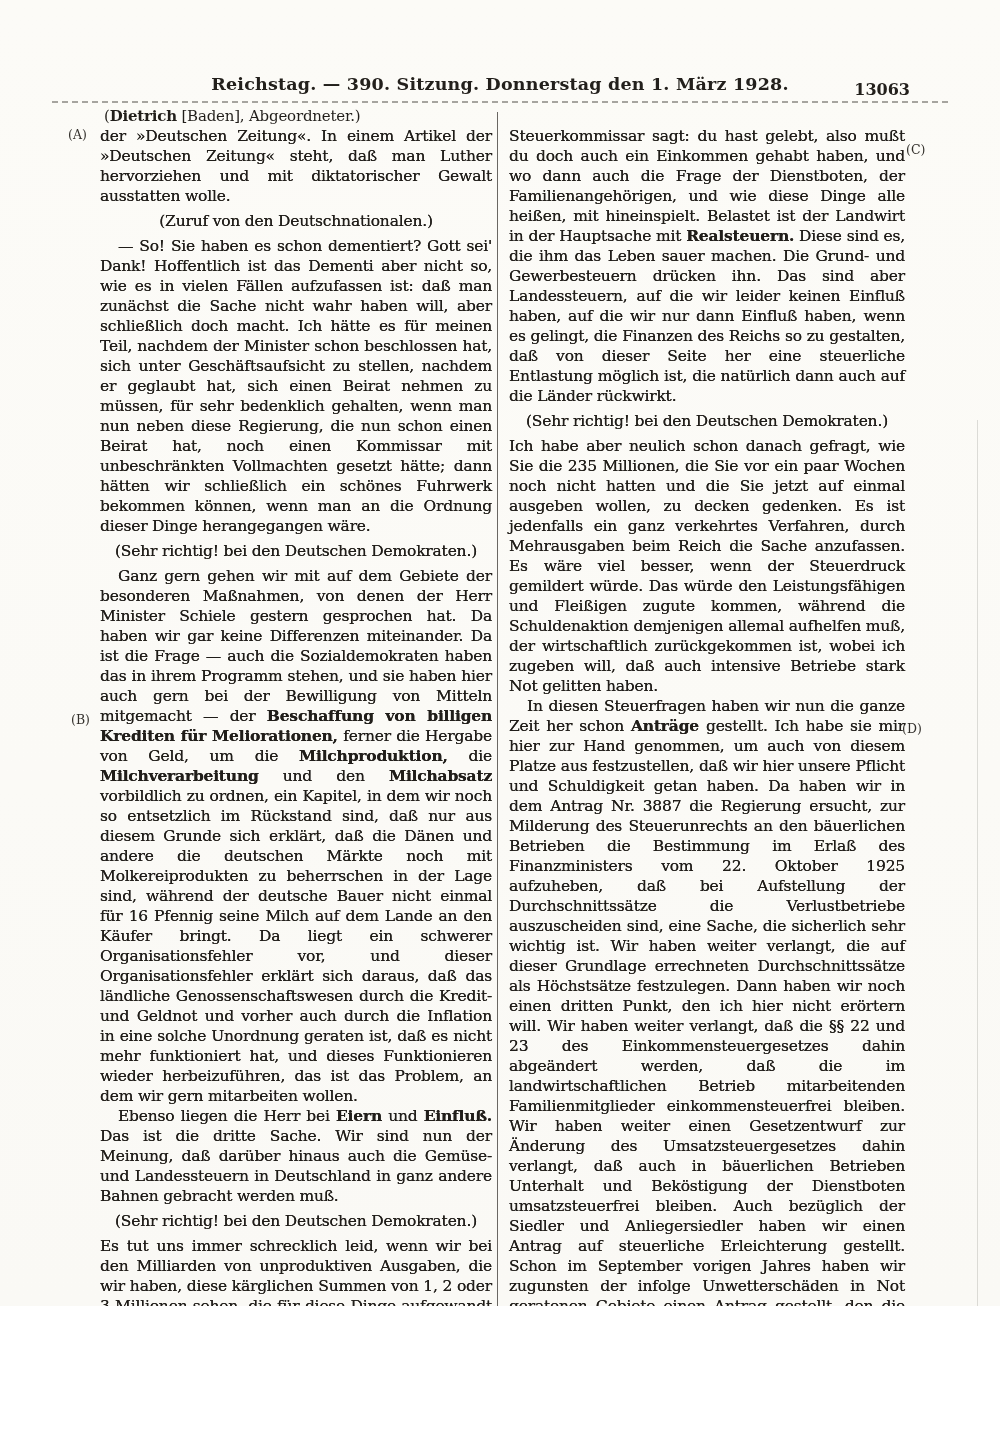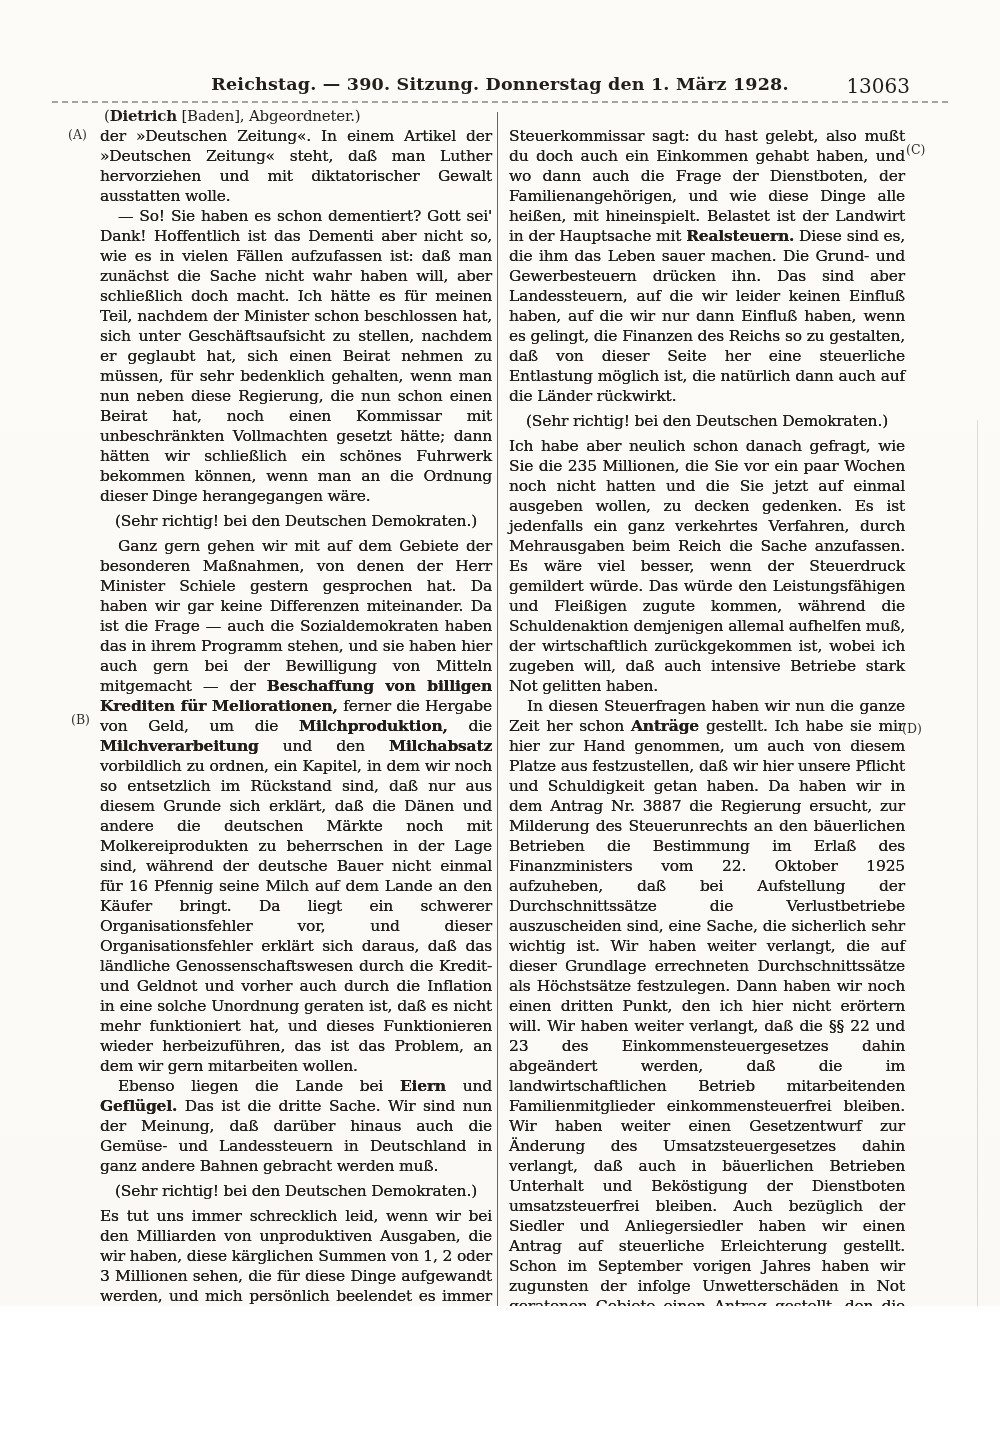--- a/index.html
+++ b/index.html
@@ -6,21 +6,21 @@
   .page {
     position:relative; width:1000px; height:1306px; overflow:hidden;
     background:linear-gradient(180deg, #fcfbf7 0%, #fbfaf6 60%, #faf9f5 100%);
     font-family:"DejaVu Serif", serif; color:#211e1a;
   }
   .header-title {
     position:absolute; top:74px; left:0; width:1000px; text-align:center;
     font-size:17.5px; font-weight:bold; letter-spacing:0.2px; color:#23201c;
   }
   .page-number {
-    position:absolute; top:74px; right:90px; font-size:20px; font-weight:normal; color:#23201c;
+    position:absolute; top:80px; right:90px; font-size:16px; font-weight:bold; color:#23201c;
   }
   .header-rule {
     position:absolute; top:101px; left:52px; width:896px; height:0;
     border-top:2px dashed rgba(95,92,88,0.55);
   }
   .speaker-line {
     position:absolute; top:107px; left:104px; font-size:15px; letter-spacing:-0.2px;
   }
   .margin-label { position:absolute; font-size:12.5px; color:#33302c; }
   .label-a { left:68px;  top:127px; }
@@ -70,24 +70,25 @@
 
   <div class="margin-label label-a">(A)</div>
   <div class="margin-label label-b">(B)</div>
   <div class="margin-label label-c">(C)</div>
   <div class="margin-label label-d">(D)</div>
 
   <div class="column-divider"></div>
 
   <div class="col col-left" id="col-left">
       <p class="para"><span>der »Deutschen Zeitung«. In einem Artikel der »Deutschen Zeitung« steht, daß man Luther hervorziehen und mit diktatorischer Gewalt ausstatten wolle.</span></p>
+      <p class="interjection"><span>(Zuruf von den Deutschnationalen.)</span></p>
       <p class="para indent"><span>— So! Sie haben es schon dementiert? Gott sei' Dank! Hoffentlich ist das Dementi aber nicht so, wie es in vielen Fällen aufzufassen ist: daß man zunächst die Sache nicht wahr haben will, aber schließlich doch macht. Ich hätte es für meinen Teil, nachdem der Minister schon beschlossen hat, sich unter Geschäftsaufsicht zu stellen, nachdem er geglaubt hat, sich einen Beirat nehmen zu müssen, für sehr bedenklich gehalten, wenn man nun neben diese Regierung, die nun schon einen Beirat hat, noch einen Kommissar mit unbeschränkten Vollmachten gesetzt hätte; dann hätten wir schließlich ein schönes Fuhrwerk bekommen können, wenn man an die Ordnung dieser Dinge herangegangen wäre.</span></p>
       <p class="interjection"><span>(Sehr richtig! bei den Deutschen Demokraten.)</span></p>
       <p class="para indent"><span>Ganz gern gehen wir mit auf dem Gebiete der besonderen Maßnahmen, von denen der Herr Minister Schiele gestern gesprochen hat. Da haben wir gar keine Differenzen miteinander. Da ist die Frage — auch die Sozialdemokraten haben das in ihrem Programm stehen, und sie haben hier auch gern bei der Bewilligung von Mitteln mitgemacht — der </span><span class="bold">Beschaffung von billigen Krediten für Meliorationen,</span><span> ferner die Hergabe von Geld, um die </span><span class="bold">Milchproduktion,</span><span> die </span><span class="bold">Milchverarbeitung</span><span> und den </span><span class="bold">Milchabsatz</span><span> vorbildlich zu ordnen, ein Kapitel, in dem wir noch so entsetzlich im Rückstand sind, daß nur aus diesem Grunde sich erklärt, daß die Dänen und andere die deutschen Märkte noch mit Molkereiprodukten zu beherrschen in der Lage sind, während der deutsche Bauer nicht einmal für 16 Pfennig seine Milch auf dem Lande an den Käufer bringt. Da liegt ein schwerer Organisationsfehler vor, und dieser Organisationsfehler erklärt sich daraus, daß das ländliche Genossenschaftswesen durch die Kredit- und Geldnot und vorher auch durch die Inflation in eine solche Unordnung geraten ist, daß es nicht mehr funktioniert hat, und dieses Funktionieren wieder herbeizuführen, das ist das Problem, an dem wir gern mitarbeiten wollen.</span></p>
-      <p class="para indent"><span>Ebenso liegen die Lande bei </span><span class="bold">Eiern</span><span> und </span><span class="bold">Geflügel.</span><span> Das ist die dritte Sache. Wir sind nun der Meinung, daß darüber hinaus auch die Gemüse- und Landessteuern in Deutschland in ganz andere Bahnen gebracht werden muß.</span></p>
+      <p class="para indent"><span>Ebenso liegen die Herr bei </span><span class="bold">Eiern</span><span> und </span><span class="bold">Einfluß.</span><span> Das ist die dritte Sache. Wir sind nun der Meinung, daß darüber hinaus auch die Gemüse- und Landessteuern in Deutschland in ganz andere Bahnen gebracht werden muß.</span></p>
       <p class="interjection"><span>(Sehr richtig! bei den Deutschen Demokraten.)</span></p>
       <p class="para"><span>Es tut uns immer schrecklich leid, wenn wir bei den Milliarden von unproduktiven Ausgaben, die wir haben, diese kärglichen Summen von 1, 2 oder 3 Millionen sehen, die für diese Dinge aufgewandt werden, und mich persönlich beelendet es immer noch ganz besonders, wenn dann noch große Ausgabenreste auf diesen Gebieten da sind. Das zeigt, daß man noch nicht richtig im Schwung ist, um diese Frage zu lösen.</span></p>
       <p class="para indent"><span>Endlich die </span><span class="bold">Programm.</span><span> Meine Damen und Herren, die Einkommensteuer drückt den Bauern nicht allzusehr. Aber er zahlt noch welche, während der buchführende Landwirt keine bezahlt,</span></p>
     </div>
   <div class="col col-right" id="col-right">
       <p class="para"><span>Steuerkommissar sagt: du hast gelebt, also mußt du doch auch ein Einkommen gehabt haben, und wo dann auch die Frage der Dienstboten, der Familienangehörigen, und wie diese Dinge alle heißen, mit hineinspielt. Belastet ist der Landwirt in der Hauptsache mit </span><span class="bold">Realsteuern.</span><span> Diese sind es, die ihm das Leben sauer machen. Die Grund- und Gewerbesteuern drücken ihn. Das sind aber Landessteuern, auf die wir leider keinen Einfluß haben, auf die wir nur dann Einfluß haben, wenn es gelingt, die Finanzen des Reichs so zu gestalten, daß von dieser Seite her eine steuerliche Entlastung möglich ist, die natürlich dann auch auf die Länder rückwirkt.</span></p>
       <p class="interjection"><span>(Sehr richtig! bei den Deutschen Demokraten.)</span></p>
       <p class="para"><span>Ich habe aber neulich schon danach gefragt, wie Sie die 235 Millionen, die Sie vor ein paar Wochen noch nicht hatten und die Sie jetzt auf einmal ausgeben wollen, zu decken gedenken. Es ist jedenfalls ein ganz verkehrtes Verfahren, durch Mehrausgaben beim Reich die Sache anzufassen. Es wäre viel besser, wenn der Steuerdruck gemildert würde. Das würde den Leistungsfähigen und Fleißigen zugute kommen, während die Schuldenaktion demjenigen allemal aufhelfen muß, der wirtschaftlich zurückgekommen ist, wobei ich zugeben will, daß auch intensive Betriebe stark Not gelitten haben.</span></p>
       <p class="para indent"><span>In diesen Steuerfragen haben wir nun die ganze Zeit her schon </span><span class="bold">Anträge</span><span> gestellt. Ich habe sie mir hier zur Hand genommen, um auch von diesem Platze aus festzustellen, daß wir hier unsere Pflicht und Schuldigkeit getan haben. Da haben wir in dem Antrag Nr. 3887 die Regierung ersucht, zur Milderung des Steuerunrechts an den bäuerlichen Betrieben die Bestimmung im Erlaß des Finanzministers vom 22. Oktober 1925 aufzuheben, daß bei Aufstellung der Durchschnittssätze die Verlustbetriebe auszuscheiden sind, eine Sache, die sicherlich sehr wichtig ist. Wir haben weiter verlangt, die auf dieser Grundlage errechneten Durchschnittssätze als Höchstsätze festzulegen. Dann haben wir noch einen dritten Punkt, den ich hier nicht erörtern will. Wir haben weiter verlangt, daß die §§ 22 und 23 des Einkommensteuergesetzes dahin abgeändert werden, daß die im landwirtschaftlichen Betrieb mitarbeitenden Familienmitglieder einkommensteuerfrei bleiben. Wir haben weiter einen Gesetzentwurf zur Änderung des Umsatzsteuergesetzes dahin verlangt, daß auch in bäuerlichen Betrieben Unterhalt und Beköstigung der Dienstboten umsatzsteuerfrei bleiben. Auch bezüglich der Siedler und Anliegersiedler haben wir einen Antrag auf steuerliche Erleichterung gestellt. Schon im September vorigen Jahres haben wir zugunsten der infolge Unwetterschäden in Not geratenen Gebiete einen Antrag gestellt, den die Regierungsparteien später aufgenommen haben. Unsere Anträge in der Kreditfrage sind bekannt; das gehört aber nicht zum Kapitel der Steuern.</span></p>
       <p class="para indent"><span>Wir werden aus der Unzufriedenheit der ländlichen Steuerzahler nicht herauskommen, solange der </span><span class="bold">Unterschied besteht zwischen buchführenden Landwirten und nicht buchführenden Landwirten.</span></p>

